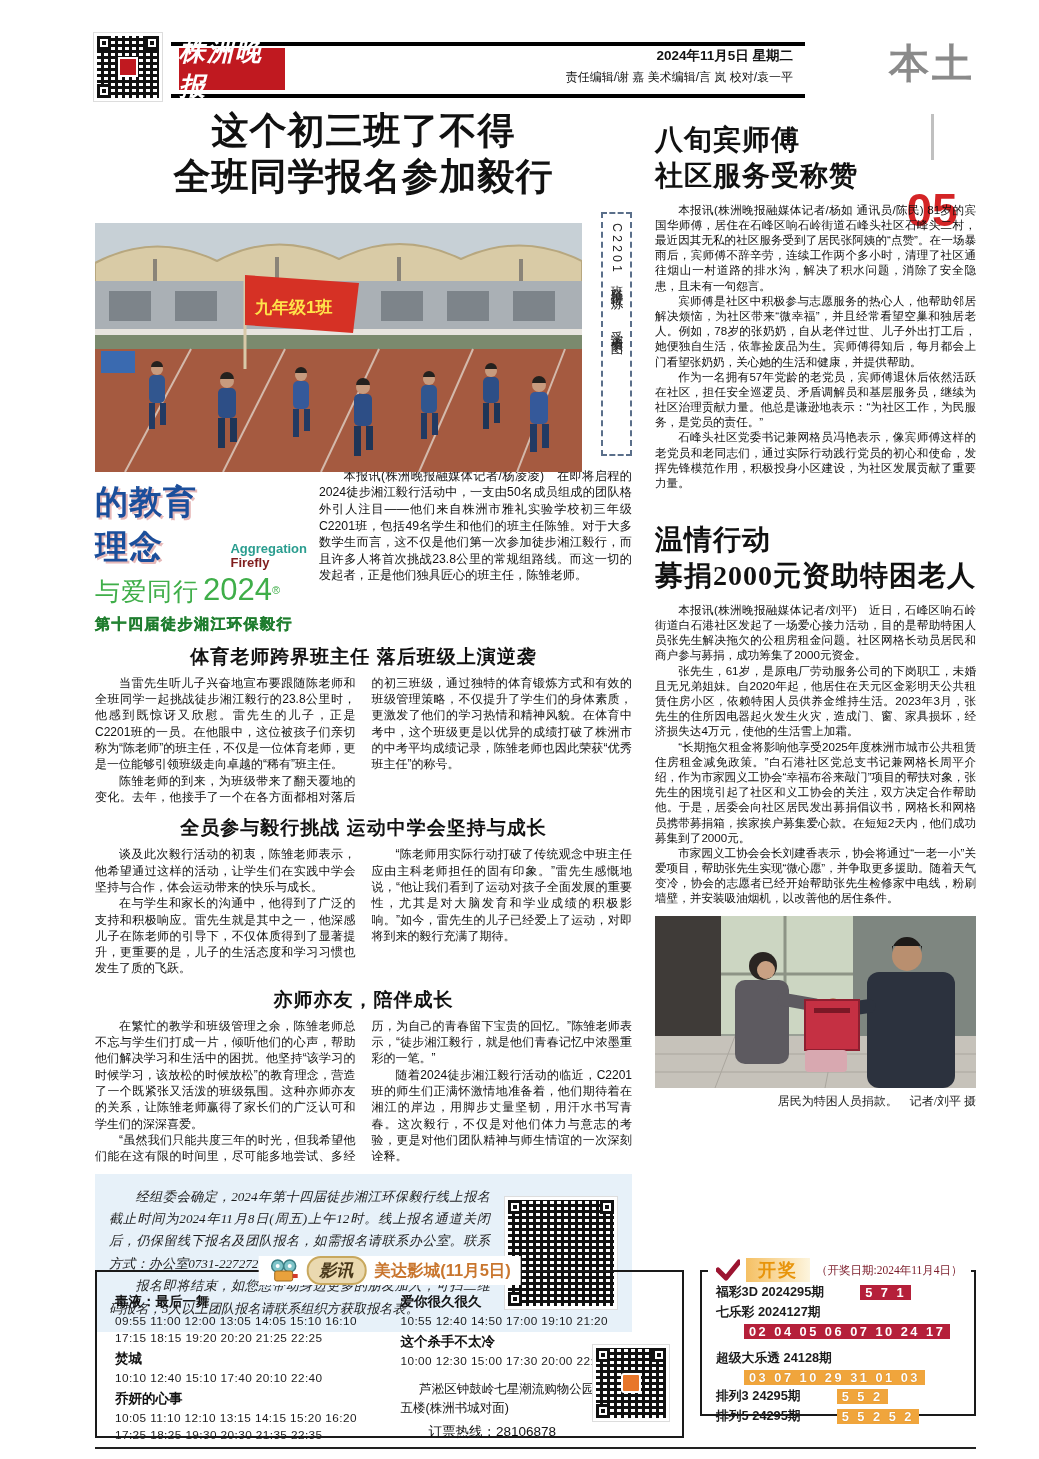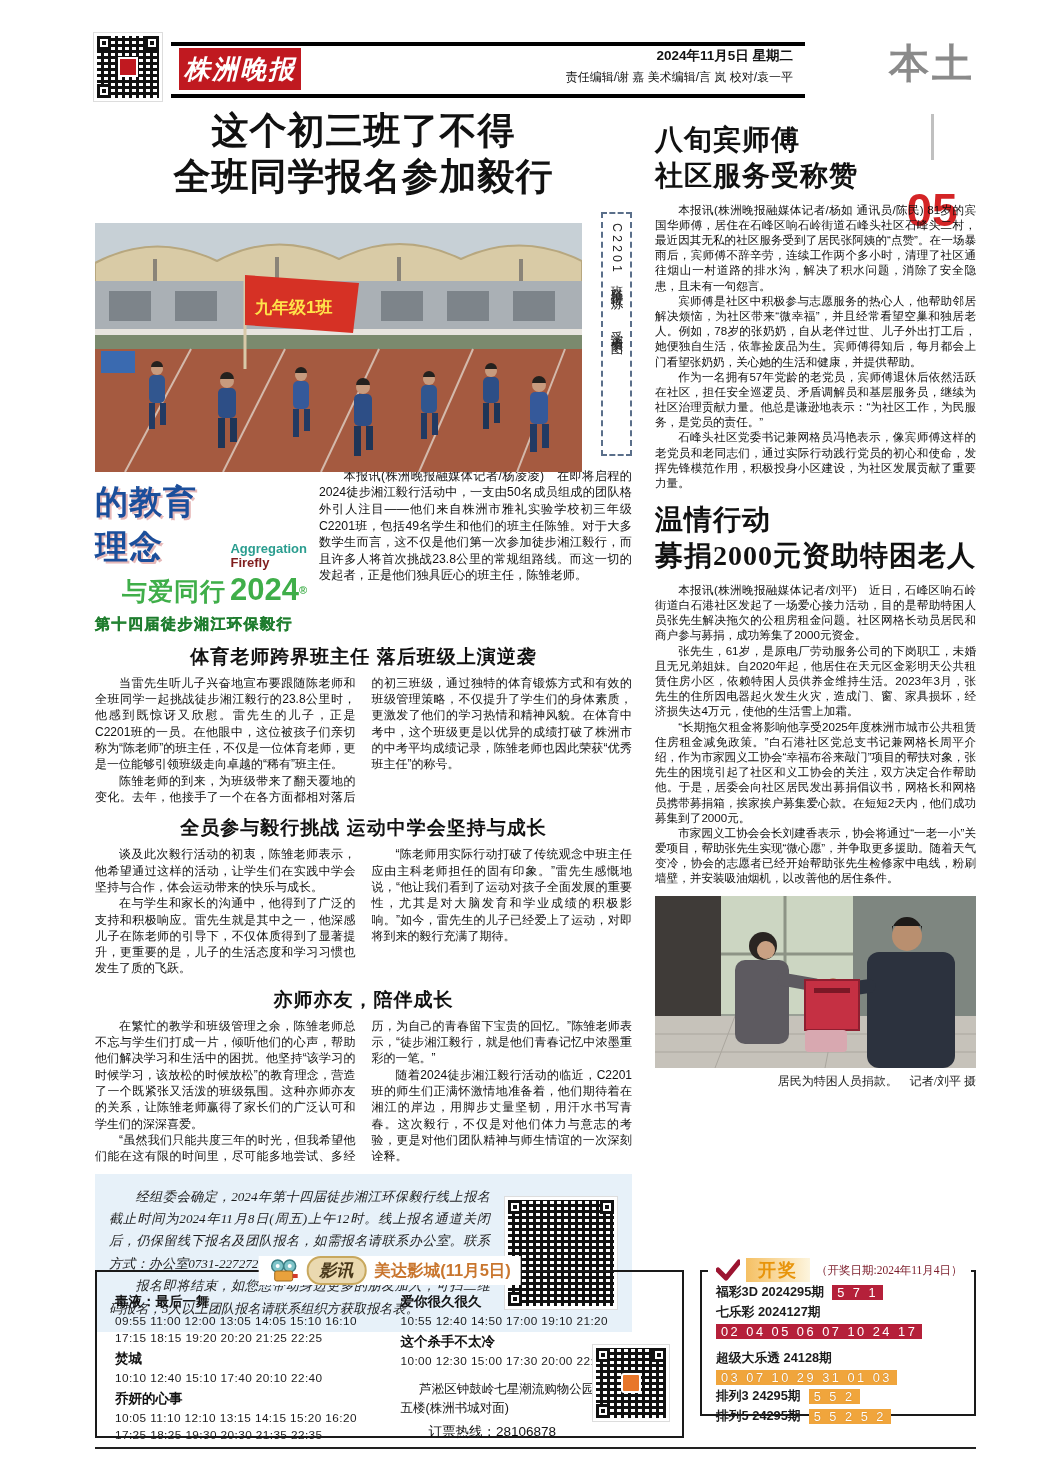--- a/index.html
+++ b/index.html
@@ -4,21 +4,21 @@
 <style>
   html,body{margin:0;padding:0;background:#e9e9e9;}
   .page{position:relative;width:1039px;height:1459px;margin:0 auto;background:#fff;
         overflow:hidden;font-family:"Liberation Sans","DejaVu Sans",sans-serif;color:#111;}
 
   
   .masthead{position:absolute;left:93px;top:30px;right:64px;height:74px;}
   .mast-rule{position:absolute;left:78px;right:170px;height:4px;background:#000;}
   .mast-rule.top{top:12px}
   .mast-rule.bottom{top:64px}
-  .paper-logo{position:absolute;left:86px;top:18px;width:122px;height:42px;
+  .paper-logo{position:absolute;left:86px;top:18px;width:106px;height:42px;
       background:var(--masthead_red);color:#fff;display:flex;align-items:center;justify-content:center;
       font-family:"Liberation Serif",serif;font-weight:900;font-style:italic;font-size:26px;letter-spacing:2px;}
   .issue-info{position:absolute;right:182px;top:17px;text-align:right;line-height:1.35;}
   .issue-info .date{font-size:13.5px;font-weight:700;}
   .issue-info .editors{font-size:12px;margin-top:4px;}
   .section-block{position:absolute;right:0;top:6px;display:flex;align-items:center;gap:23px;flex-direction:column;}
   .section-name{font-size:40px;font-weight:900;color:#8a8a8a;letter-spacing:3px;}
   .sec-sep{width:3px;height:46px;background:#c0c0c0;}
   .page-no{font-size:46px;font-weight:700;color:var(--page_red);}
 
@@ -42,42 +42,42 @@
   .photo-row{position:relative;margin-top:9px;height:249px;}
   .photo1{position:absolute;left:0;top:14px;width:487px;height:249px;overflow:hidden;background:#b9a98e;}
   .vcap{position:absolute;right:0;top:3px;height:222px;writing-mode:vertical-rl;
         border:2px dashed #5a6f8a;padding:9px 5px;font-size:12.5px;letter-spacing:3px;color:#222;}
   .intro-row{display:flex;gap:12px;margin-top:10px;}
   .event-logo{flex:0 0 212px;padding-top:12px;}
   .el-line1{display:flex;align-items:flex-end;gap:7px;}
   .el-cn1{font-size:33px;font-weight:900;color:var(--event_blue);letter-spacing:1px;text-shadow:2px 2px 0 #e6b8b8;}
   .el-en{font-size:13px;line-height:1.05;color:#2a9d8f;font-weight:700;}
   .el-en .fy{color:#7f1d1d;}
-  .el-line2{margin-top:2px;font-weight:700;color:var(--event_green);text-align:right;}
+  .el-line2{margin-top:2px;font-weight:400;color:var(--event_green);}
   .el-cn2{font-size:25px;letter-spacing:1px;}
   .el-year{font-size:31px;margin-left:4px;}
   .el-reg{font-size:11px;vertical-align:super;}
   .el-tag{margin-top:7px;font-size:15px;font-weight:900;color:var(--event_green);letter-spacing:1.5px;
           -webkit-text-stroke:0.4px #1e7a2e;}
   .intro{flex:1;margin:0;font-size:12.2px;line-height:1.36;text-align:justify;text-indent:2em;}
   .subhead{margin:10px 0 5px;text-align:center;font-size:19px;font-weight:900;letter-spacing:1px;}
   .twocol{column-count:2;column-gap:16px;font-size:12px;line-height:1.36;text-align:justify;}
   .twocol p{margin:0;text-indent:2em;}
   .notice{margin-top:9px;background:var(--notice_bg);display:flex;gap:14px;padding:12px 14px;min-height:118px;}
   .notice-text{flex:1;font-family:"Liberation Serif","DejaVu Serif",serif;font-style:italic;
                font-size:13.2px;line-height:1.7;color:#1d1d1d;}
   .notice-text p{margin:0;text-indent:2em;text-align:justify;}
   .qr-notice{flex:0 0 112px;width:112px;height:112px;align-self:center;}
 
   
   .col-right{position:absolute;left:655px;top:122px;width:321px;}
   .rtitle{margin:0 0 8px;font-family:"Liberation Serif","DejaVu Serif",serif;
           font-size:28px;font-weight:900;line-height:1.28;letter-spacing:1px;}
   .rtitle span{display:block;}
-  .rtitle.mt{margin-top:12px;font-family:Liberation Serif, serif;}
+  .rtitle.mt{margin-top:32px;font-family:Liberation Serif, serif;}
   .rp{margin:0;font-size:11.6px;line-height:1.31;text-align:justify;text-indent:2em;}
   .photo2{margin-top:10px;width:321px;height:172px;overflow:hidden;background:#8e948a;}
   .pcap{margin-top:5px;text-align:right;font-size:12px;font-family:"Liberation Serif",serif;color:#222;}
 
   
   .cinema-box{position:absolute;left:95px;top:1270px;width:585px;height:164px;border:2px solid #1a1a1a;}
   .cin-head{position:absolute;top:-16px;left:50%;transform:translateX(-50%);background:#fff;
             padding:0 10px;display:flex;align-items:center;gap:8px;white-space:nowrap;}
   .cin-logo{background:#ead9b0;border:2px solid #c8a85e;border-radius:14px;padding:1px 11px;
             font-weight:900;font-style:italic;font-size:17px;color:#4a3a1c;}
@@ -93,21 +93,21 @@
 
   
   .lottery-box{position:absolute;left:700px;top:1270px;width:276px;height:146px;
                border:2px solid #1a1a1a;box-sizing:border-box;padding:12px 10px 0 14px;}
   .lot-head{position:absolute;top:-14px;left:6px;background:#fff;padding:0 8px;
             display:flex;align-items:center;gap:6px;white-space:nowrap;}
   .lot-logo{font-size:18px;font-weight:900;color:var(--lotto_header_orange);
             background:linear-gradient(90deg,#f5c063,#fdf5de);padding:0 12px;letter-spacing:2px;}
   .lot-date{font-size:11.5px;color:var(--dark_red);font-family:"Liberation Serif",serif;}
   .lrow{display:flex;align-items:center;gap:8px;margin-bottom:3px;font-size:12.8px;font-weight:700;color:#1c1c1c;}
-  .chip{color:#fff;font-weight:400;font-size:12.8px;padding:0 5px;letter-spacing:2.5px;white-space:nowrap;}
+  .chip{color:#fff;font-weight:700;font-size:12.8px;padding:0 5px;letter-spacing:2.5px;white-space:nowrap;margin-left:28px;}
   .chip.red{background:var(--lottery_red);}
   .chip.orange{background:var(--lottery_orange);text-shadow:0 0 1px #b76b00;}
   .lgap{height:8px;}
 
   .bottom-rule{position:absolute;left:95px;top:1447px;width:881px;border-top:2px solid #222;}
   .check-icon svg{display:block;}
 </style>
 </head>
 <body>
 

